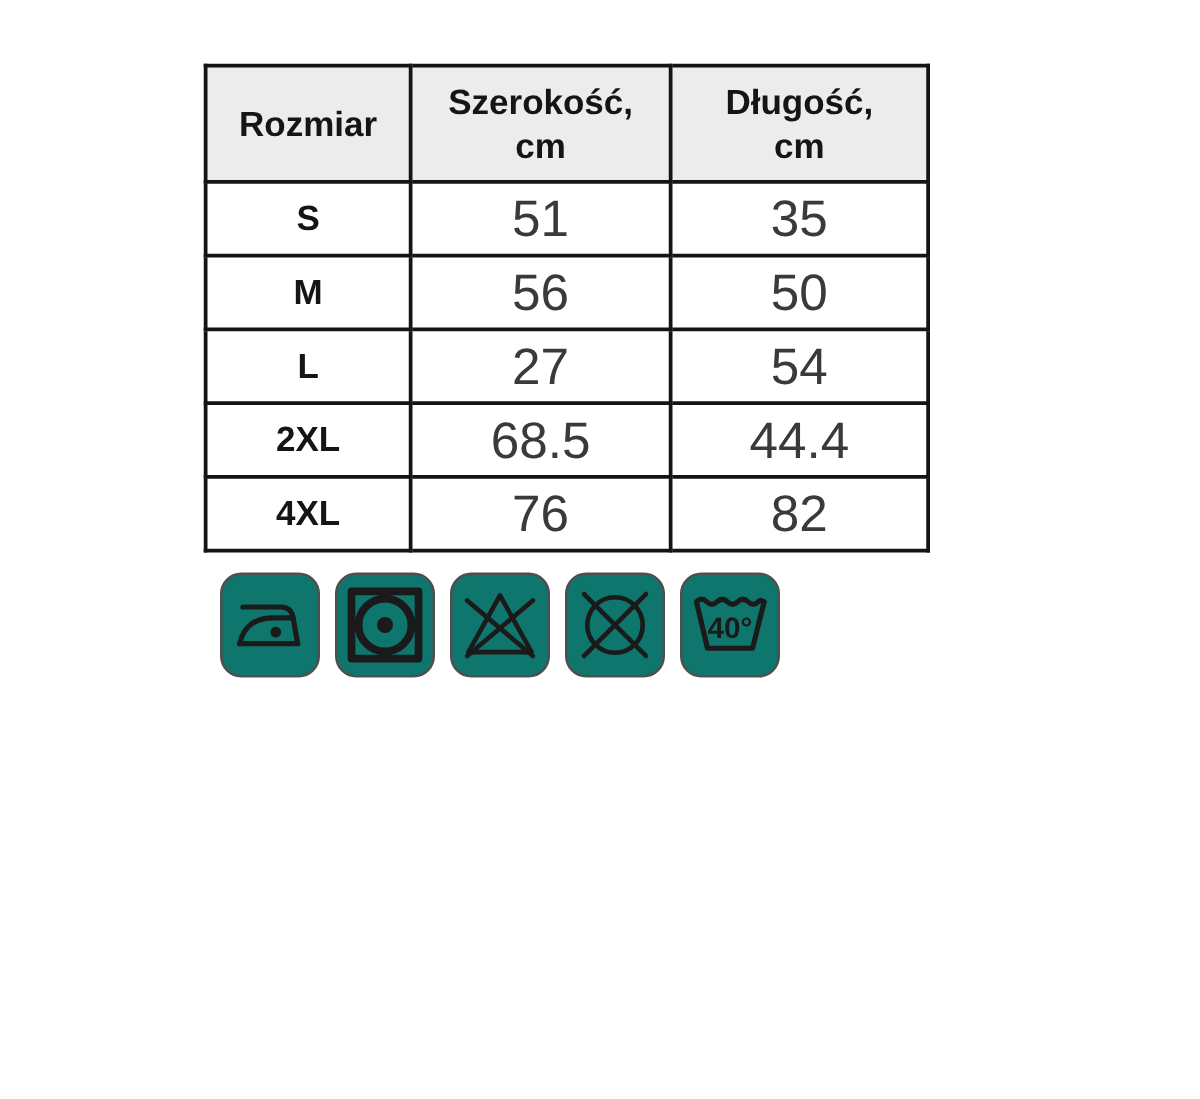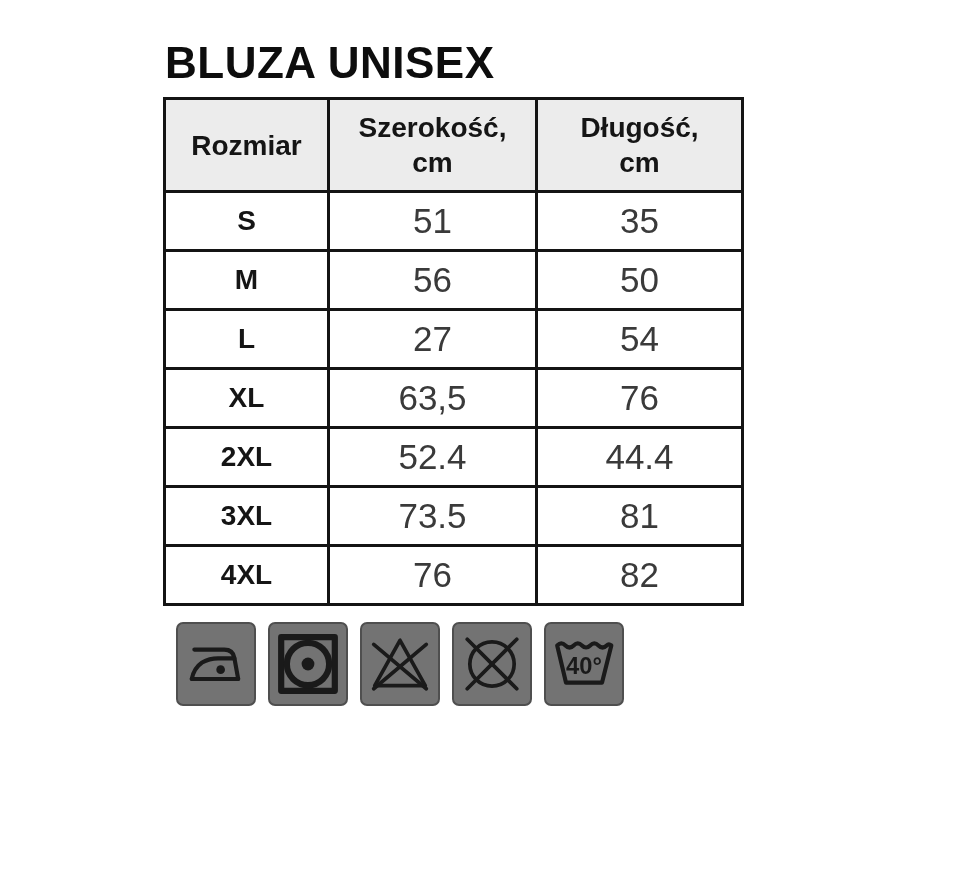--- a/index.html
+++ b/index.html
@@ -50,57 +50,56 @@
     color: #151515;
   }
   .size-table tbody tr { height: 59px; }
   .size-table tbody th {
     font-size: 28px;
     font-weight: 700;
     color: #151515;
     background: #ffffff;
   }
   .size-table tbody td {
-    font-size: 35px;
+    font-size: 41px;
     font-weight: 400;
     color: #3a3a3a;
     background: #ffffff;
   }
   .care-row {
     margin-top: 16px;
     margin-left: 13px;
     display: flex;
     gap: 12px;
   }
   .care-box {
     width: 80px;
     height: 84px;
     border: 2px solid #4f4f4f;
-    border-radius: 7px;
-    background: #737373;
+    border-radius: 17px;
+    background: #0f766e;
     display: flex;
     align-items: center;
     justify-content: center;
   }
   .care-box svg { display: block; }
   .care-stroke { fill: none; stroke: #1a1a1a; stroke-linecap: round; stroke-linejoin: round; }
   .care-fill { fill: #1a1a1a; stroke: none; }
   .care-temp {
     font-family: "Liberation Sans", sans-serif;
     font-size: 23px;
     font-weight: 700;
     fill: #1a1a1a;
   }
 </style>
 </head>
 <body>
 
 <div class="sheet">
 
-  <h1 class="page-title">BLUZA UNISEX</h1>
 
   <table class="size-table">
     <colgroup>
         <col class="c-size">
         <col class="c-width">
         <col class="c-length">
       </colgroup>
     <thead>
       <tr>
         <th>Rozmiar</th>
@@ -120,33 +119,23 @@
         <th>M</th>
         <td>56</td>
         <td>50</td>
       </tr>
       <tr>
         <th>L</th>
         <td>27</td>
         <td>54</td>
       </tr>
       <tr>
-        <th>XL</th>
-        <td>63,5</td>
-        <td>76</td>
-      </tr>
-      <tr>
         <th>2XL</th>
-        <td>52.4</td>
+        <td>68.5</td>
         <td>44.4</td>
-      </tr>
-      <tr>
-        <th>3XL</th>
-        <td>73.5</td>
-        <td>81</td>
       </tr>
       <tr>
         <th>4XL</th>
         <td>76</td>
         <td>82</td>
       </tr>
     </tbody>
   </table>
 
   <div class="care-row">

